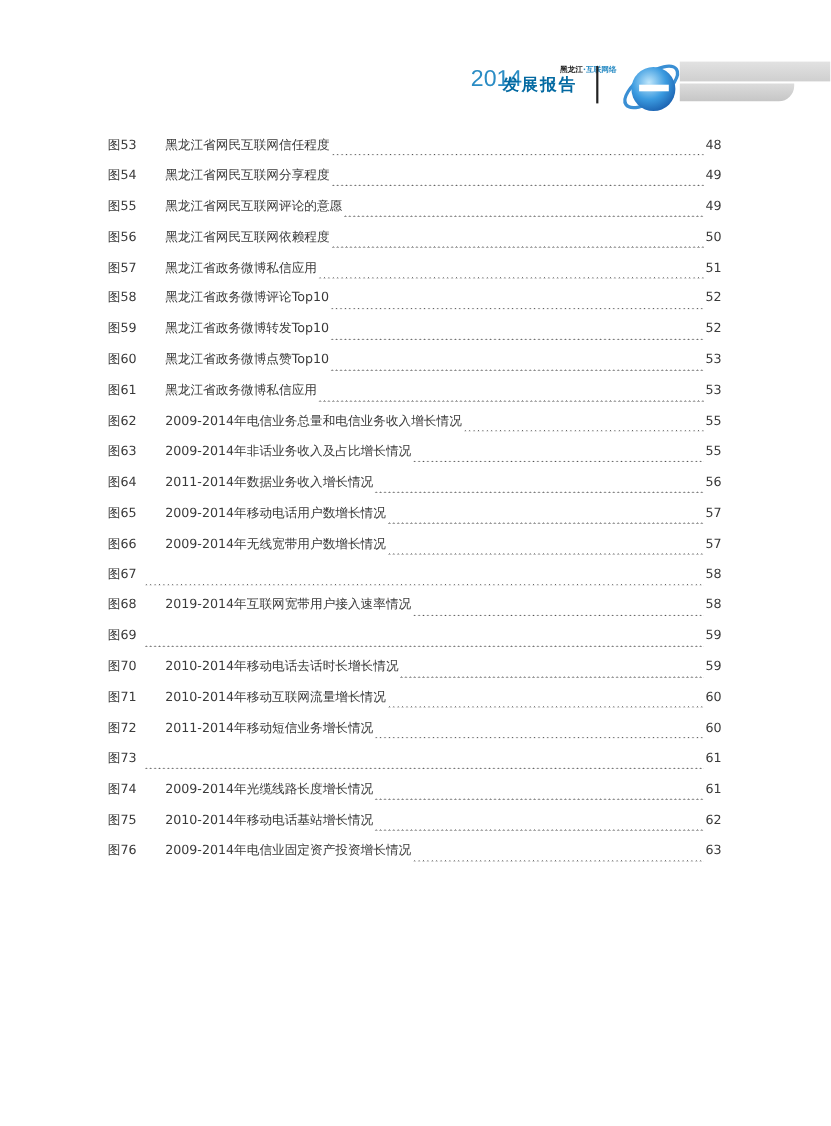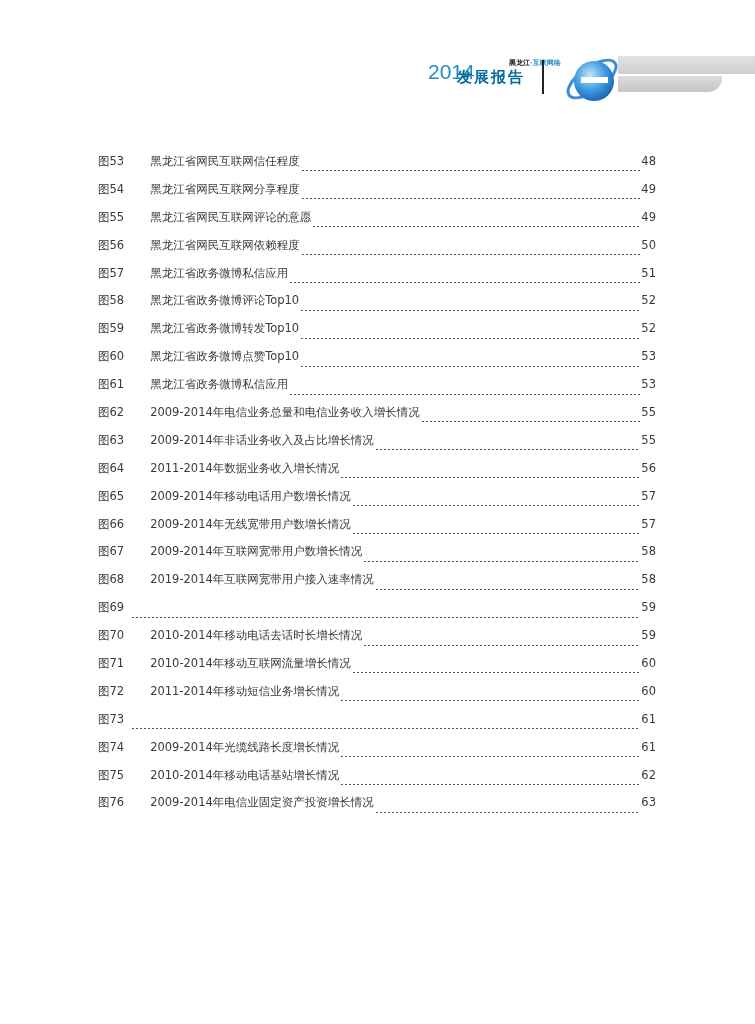--- a/index.html
+++ b/index.html
@@ -33,21 +33,21 @@
       position: absolute; left: 618px; top: 56px; width: 137px; height: 18px;
       background: linear-gradient(#e2e2e2, #cfcfcf);
     }
     .bar2 {
       position: absolute; left: 618px; top: 76px; width: 104px; height: 16px;
       background: linear-gradient(#dcdcdc, #c6c6c6);
       border-bottom-right-radius: 14px;
     }
     .logo { position: absolute; left: 561px; top: 50px; width: 62px; height: 58px; }
 
-    .toc { position: absolute; left: 98px; top: 154px; width: 558px; }
+    .toc { position: absolute; left: 98px; top: 124px; width: 558px; }
     .toc-row {
       display: flex; align-items: baseline; height: 27.9px;
       font-size: 11.5px; color: #3a3a3a; white-space: nowrap;
     }
     .toc-num { flex: 0 0 auto; margin-right: 6px; }
     .toc-title { flex: 0 0 auto; margin-left: 20px; }
     .toc-leader {
       flex: 1 1 auto; margin: 0 1px; height: 1px; align-self: center;
       position: relative; top: 3px;
       background-image: radial-gradient(circle, #555 0.8px, transparent 1px);
@@ -164,21 +164,20 @@
       <span class="toc-page">57</span>
     </div>
   <div class="toc-row">
       <span class="toc-num">图66</span>
       <span class="toc-title">2009-2014年无线宽带用户数增长情况</span>
       <span class="toc-leader"></span>
       <span class="toc-page">57</span>
     </div>
   <div class="toc-row">
       <span class="toc-num">图67</span>
-      <span class="toc-title">2009-2014年互联网宽带用户数增长情况</span>
       <span class="toc-leader"></span>
       <span class="toc-page">58</span>
     </div>
   <div class="toc-row">
       <span class="toc-num">图68</span>
       <span class="toc-title">2019-2014年互联网宽带用户接入速率情况</span>
       <span class="toc-leader"></span>
       <span class="toc-page">58</span>
     </div>
   <div class="toc-row">

